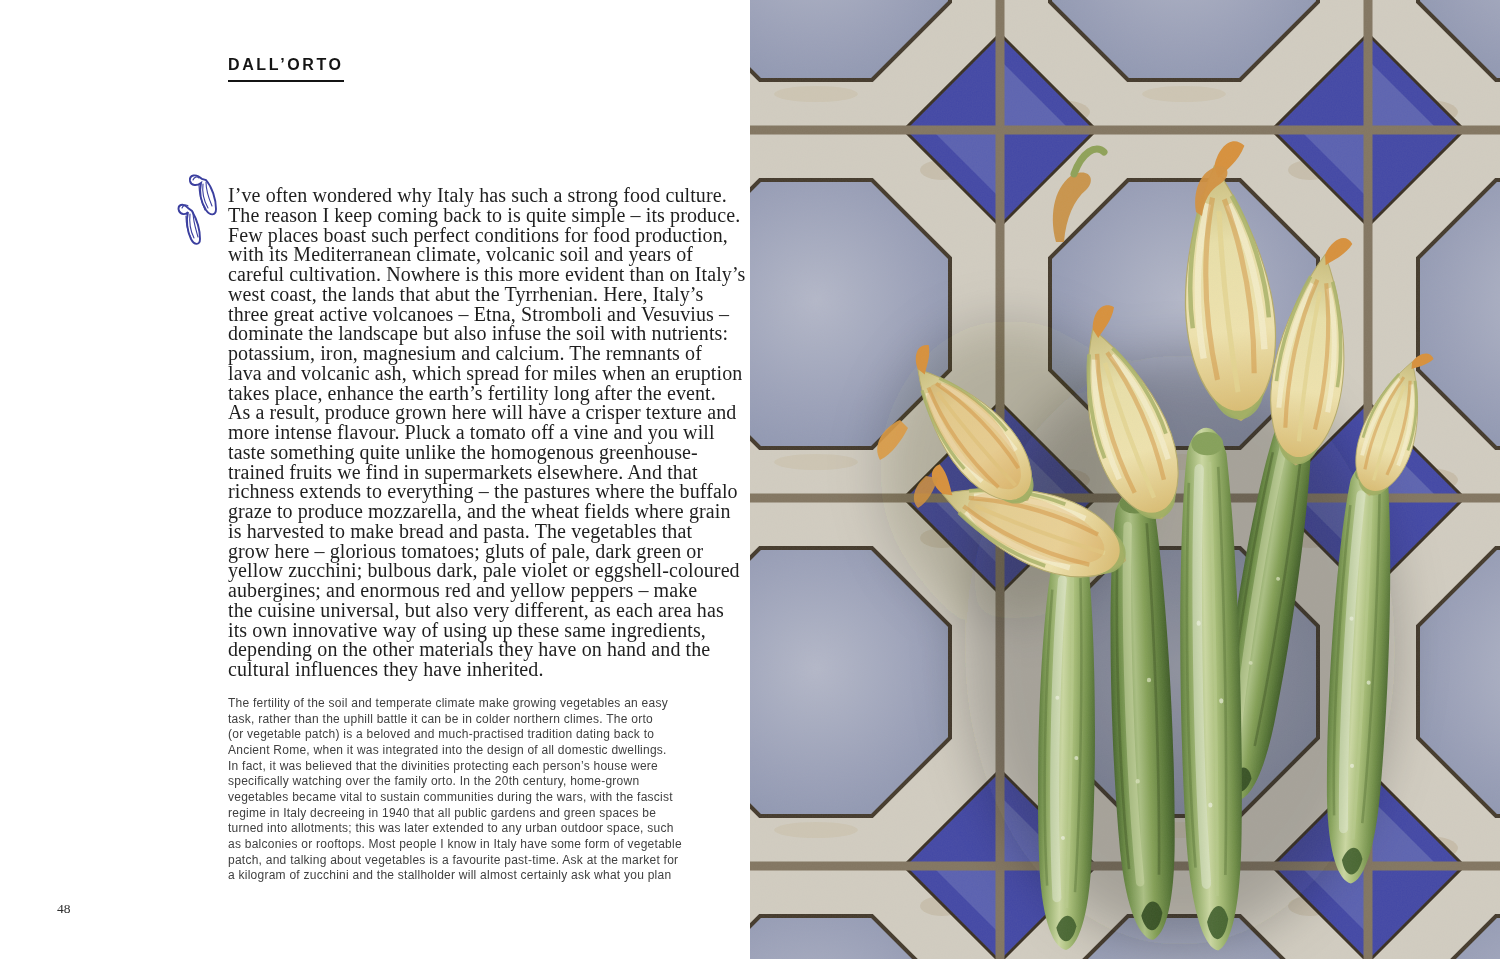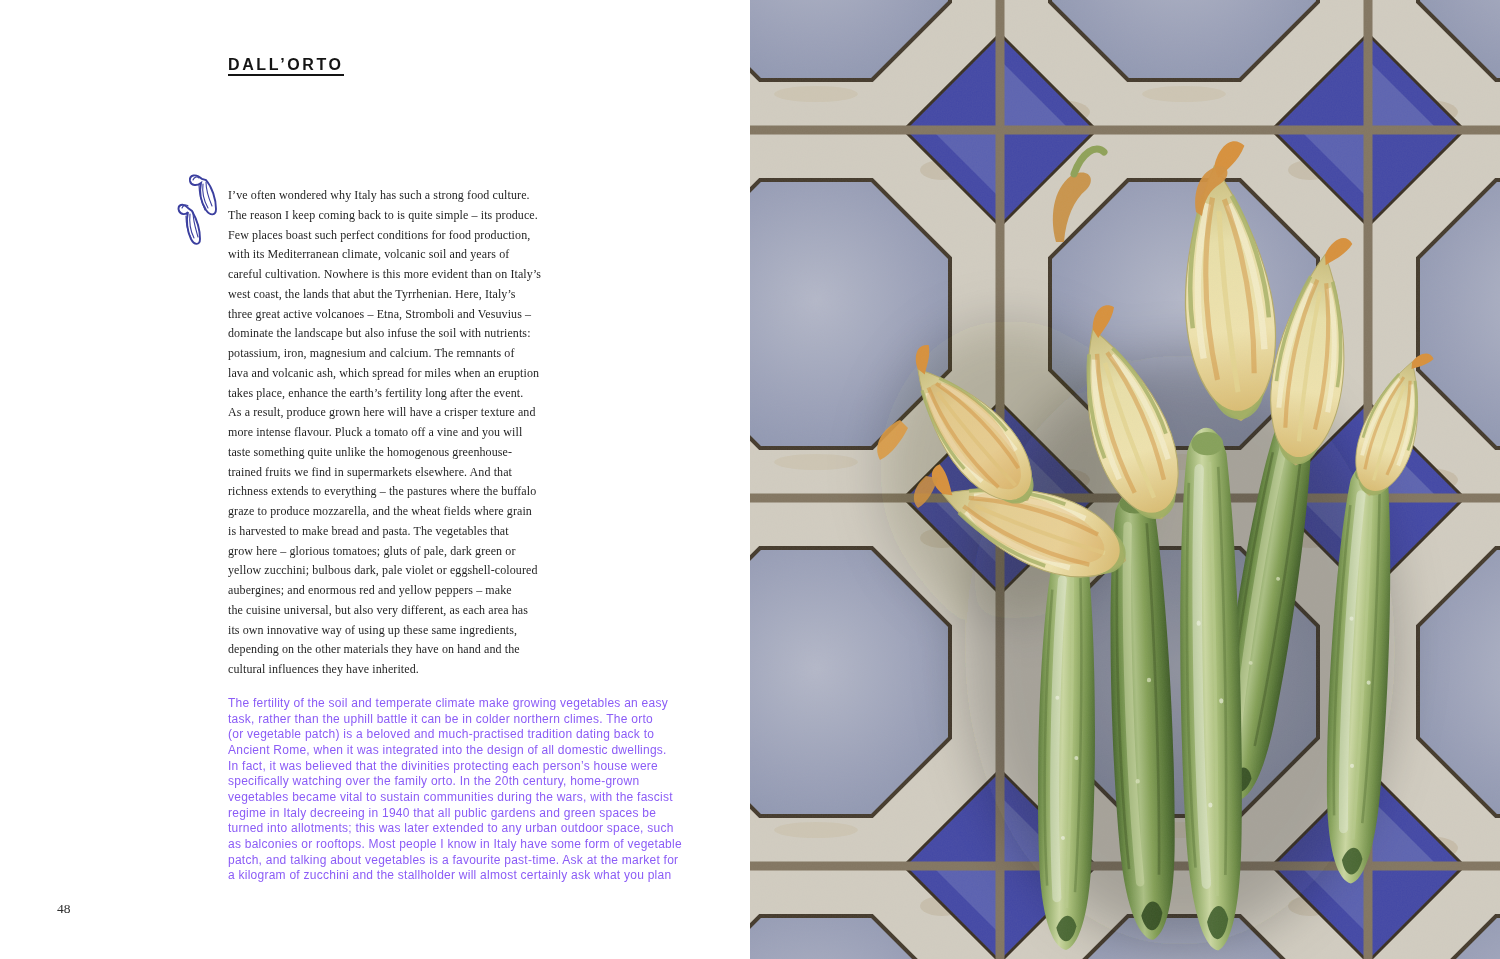--- a/index.html
+++ b/index.html
@@ -1,26 +1,26 @@
 <!DOCTYPE html>
 <html><head>
 <meta charset="utf-8">
 <style>
   html,body{margin:0;padding:0;background:#ffffff;}
   .spread{position:relative;width:1500px;height:959px;background:#ffffff;overflow:hidden;
           font-family:"Liberation Sans",sans-serif;}
   .left-page{position:absolute;left:0;top:0;width:750px;height:959px;background:#ffffff;}
   .chapter-title{position:absolute;left:228px;top:56px;margin:0;font-size:16px;font-weight:700;
-          letter-spacing:2.6px;color:#141414;border-bottom:2.5px solid #141414;
+          letter-spacing:2.6px;color:#141414;border-bottom:2.5px solid #141414;padding-bottom:6px;
           display:inline-block;font-family:"Liberation Sans",sans-serif;}
   .ink{position:absolute;left:176px;top:172px;}
   .lede{position:absolute;left:228px;top:186px;margin:0;font-family:"Liberation Serif","DejaVu Serif",serif;
-          font-size:12px;line-height:19.75px;letter-spacing:0.1px;color:#1f1f1f;white-space:pre;}
+          font-size:20px;line-height:19.75px;letter-spacing:0.1px;color:#1f1f1f;white-space:pre;}
   .bodytext{position:absolute;left:228px;top:696px;margin:0;font-size:12px;line-height:15.65px;
-          letter-spacing:0.25px;color:#8b5cf6;white-space:pre;font-family:"Liberation Sans",sans-serif;}
+          letter-spacing:0.25px;color:#404040;white-space:pre;font-family:"Liberation Sans",sans-serif;}
   .pagenum{position:absolute;left:57px;top:901px;font-family:"Liberation Serif","DejaVu Serif",serif;
           font-size:13.5px;color:#2e2e2e;}
   .right-page{position:absolute;left:750px;top:0;width:750px;height:959px;}
   .photo{display:block;}
 </style>
 </head>
 <body>
 
 <div class="spread">
 

